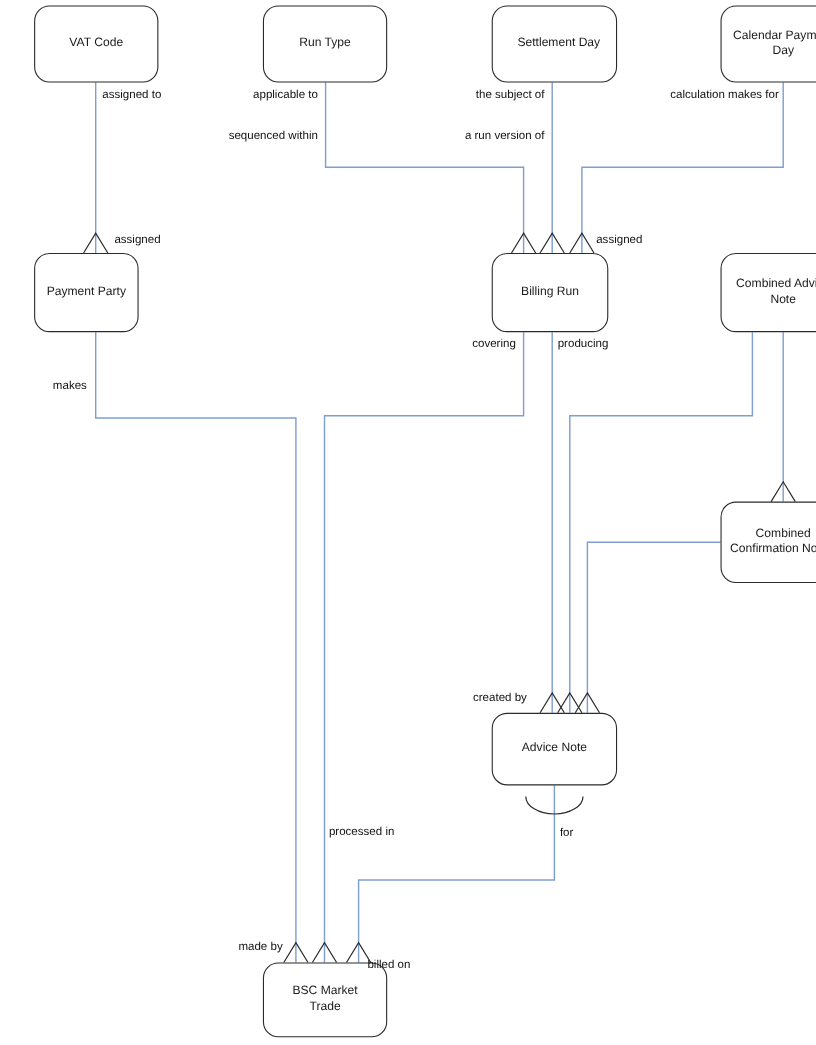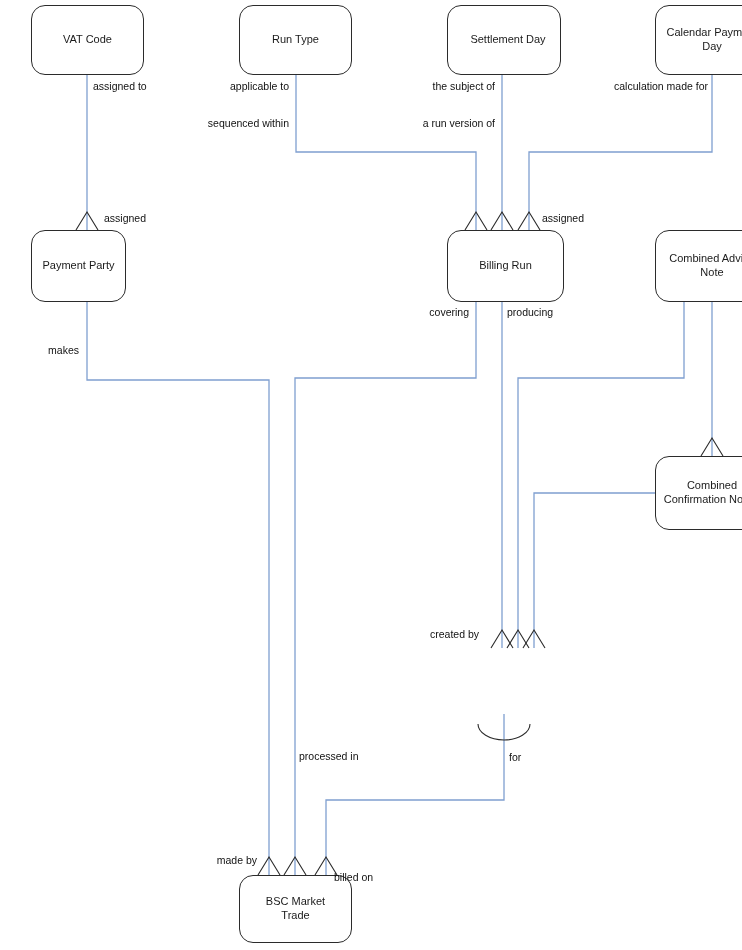--- a/index.html
+++ b/index.html
@@ -95,39 +95,42 @@
     <div class="entity" style="left: 418px; top: 5px; width: 114px; height: 70px; border-color: rgb(43, 43, 43); padding-left: 14px;">
       <span class="ent-label">Settlement Day</span>
     </div>
     <div class="entity" style="left: 626px; top: 5px; width: 114px; height: 70px; border-color: rgb(43, 43, 43);">
       <span class="ent-label">Calendar Payment
 Day</span>
     </div>
     <div class="entity" style="left: 2px; top: 230px; width: 95px; height: 72px; border-color: rgb(43, 43, 43);">
       <span class="ent-label">Payment Party</span>
     </div>
-    <div class="entity" style="left: 418px; top: 230px; width: 117px; height: 72px; border-color: rgb(43, 43, 43);">
+    <div class="entity" style="left: 418px; top: 230px; width: 106px; height: 72px; border-color: rgb(43, 43, 43);">
       <span class="ent-label">Billing Run</span>
     </div>
     <div class="entity" style="left: 626px; top: 230px; width: 114px; height: 72px; border-color: rgb(43, 43, 43);">
       <span class="ent-label">Combined Advice
 Note</span>
     </div>
     <div class="entity" style="left: 626px; top: 456px; width: 114px; height: 74px; border-color: rgb(43, 43, 43);">
       <span class="ent-label">Combined
 Confirmation Notice</span>
     </div>
+    <div class="entity" style="left: 418px; top: 648px; width: 114px; height: 66px; border-color: rgb(43, 43, 43);">
+      <span class="ent-label">Advice Note</span>
+    </div>
     <div class="entity" style="left: 210px; top: 875px; width: 113px; height: 68px; border-color: rgb(43, 43, 43);">
       <span class="ent-label">BSC Market
 Trade</span>
     </div>
     <div class="rel-label right" style="left: 64px; top: 87px;">assigned to</div>
     <div class="rel-label left" style="left: 260px; top: 87px;">applicable to</div>
     <div class="rel-label left" style="left: 466px; top: 87px;">the subject of</div>
-    <div class="rel-label left" style="left: 679px; top: 87px;">calculation made for</div>
+    <div class="rel-label left" style="left: 679px; top: 87px;">calculation makes for</div>
     <div class="rel-label left" style="left: 260px; top: 124px;">sequenced within</div>
     <div class="rel-label left" style="left: 466px; top: 124px;">a run version of</div>
     <div class="rel-label right" style="left: 75px; top: 219px;">assigned</div>
     <div class="rel-label right" style="left: 513px; top: 219px;">assigned</div>
     <div class="rel-label left" style="left: 50px; top: 351px;">makes</div>
     <div class="rel-label left" style="left: 440px; top: 313px;">covering</div>
     <div class="rel-label right" style="left: 478px; top: 313px;">producing</div>
     <div class="rel-label left" style="left: 450px; top: 635px;">created by</div>
     <div class="rel-label right" style="left: 480px; top: 758px;">for</div>
     <div class="rel-label right" style="left: 270px; top: 757px;">processed in</div>

